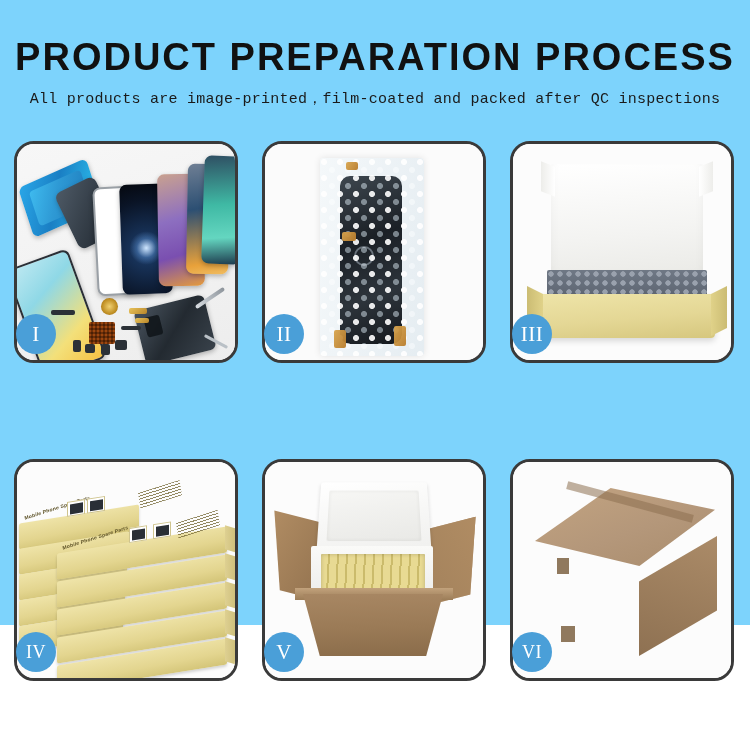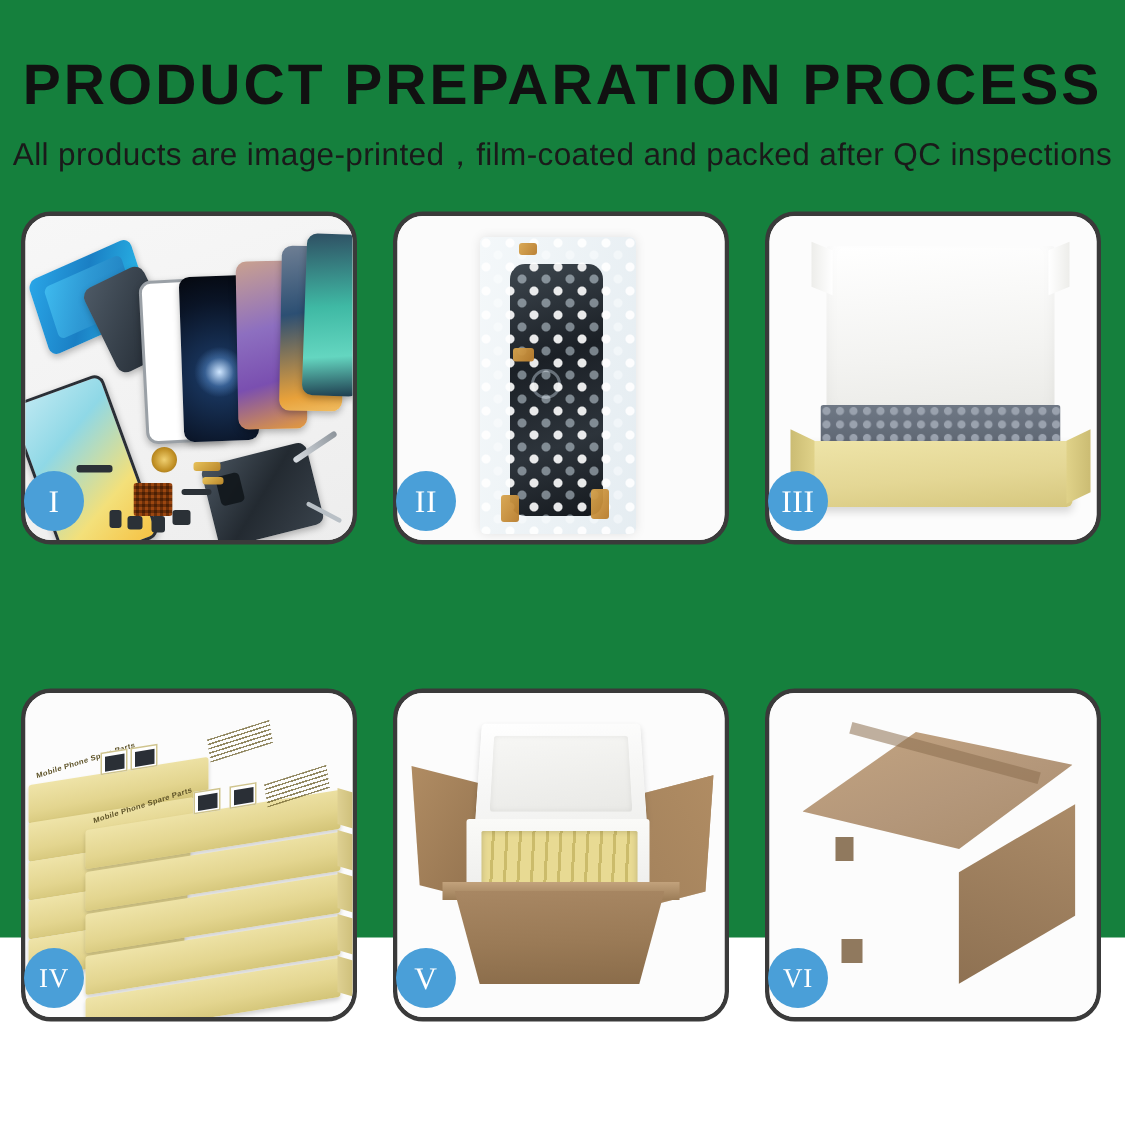--- a/index.html
+++ b/index.html
@@ -5,40 +5,40 @@
   html, body {
     margin: 0; padding: 0;
     width: 750px; height: 750px;
     background: #ffffff;
     font-family: "Liberation Sans", sans-serif;
     overflow: hidden;
   }
   #page {
     position: relative;
     width: 750px; height: 625px;
-    background: #15803d;
+    background: #7dd3fc;
   }
   
   .header { padding-top: 38px; text-align: center; }
   .title {
     font-size: 38px;
     font-weight: bold;
     letter-spacing: 2.0px;
     color: #111111;
     line-height: 1;
     white-space: nowrap;
     font-family: "Liberation Sans", sans-serif;
   }
   .subtitle {
     margin-top: 13px;
-    font-size: 21px;
+    font-size: 15px;
     color: #1a1a1a;
     letter-spacing: 0.25px;
     white-space: nowrap;
-    font-family: Liberation Sans, sans-serif;
+    font-family: Liberation Mono, monospace;
   }
   
   .grid {
     position: absolute;
     left: 14px; top: 141px;
     width: 724px;
     display: grid;
     grid-template-columns: repeat(3, 224px);
     grid-template-rows: repeat(2, 222px);
     column-gap: 24px;

